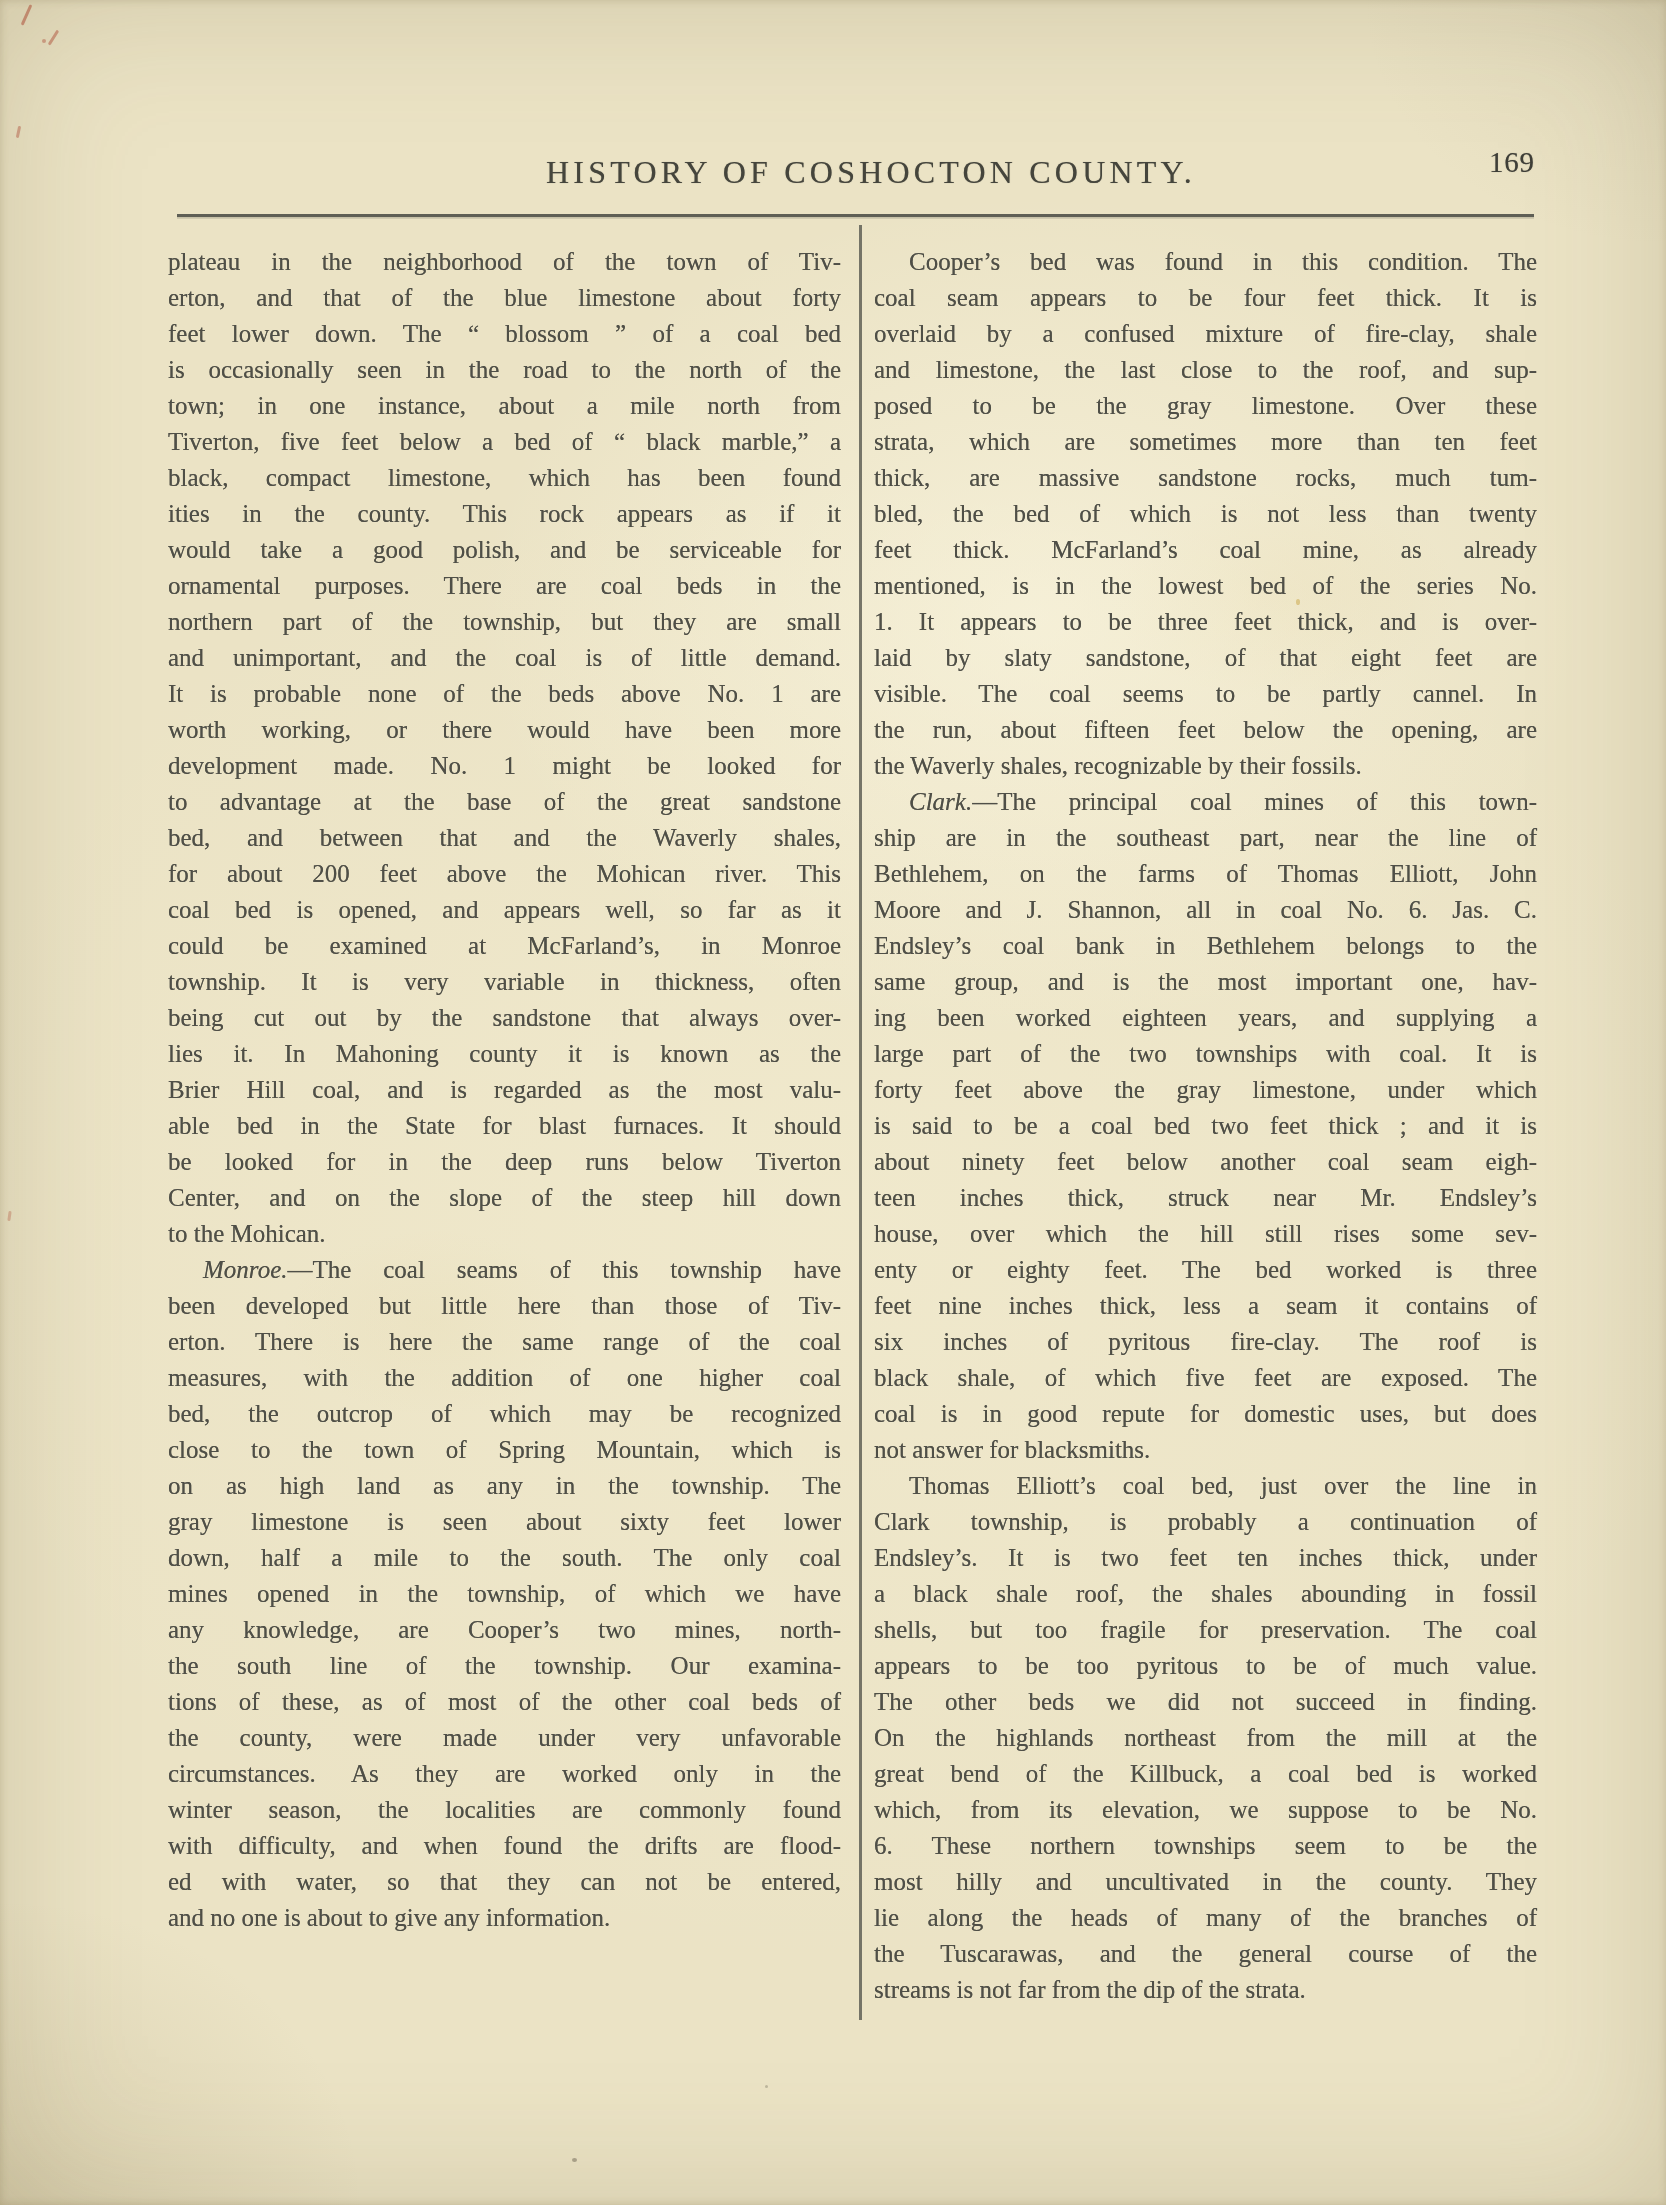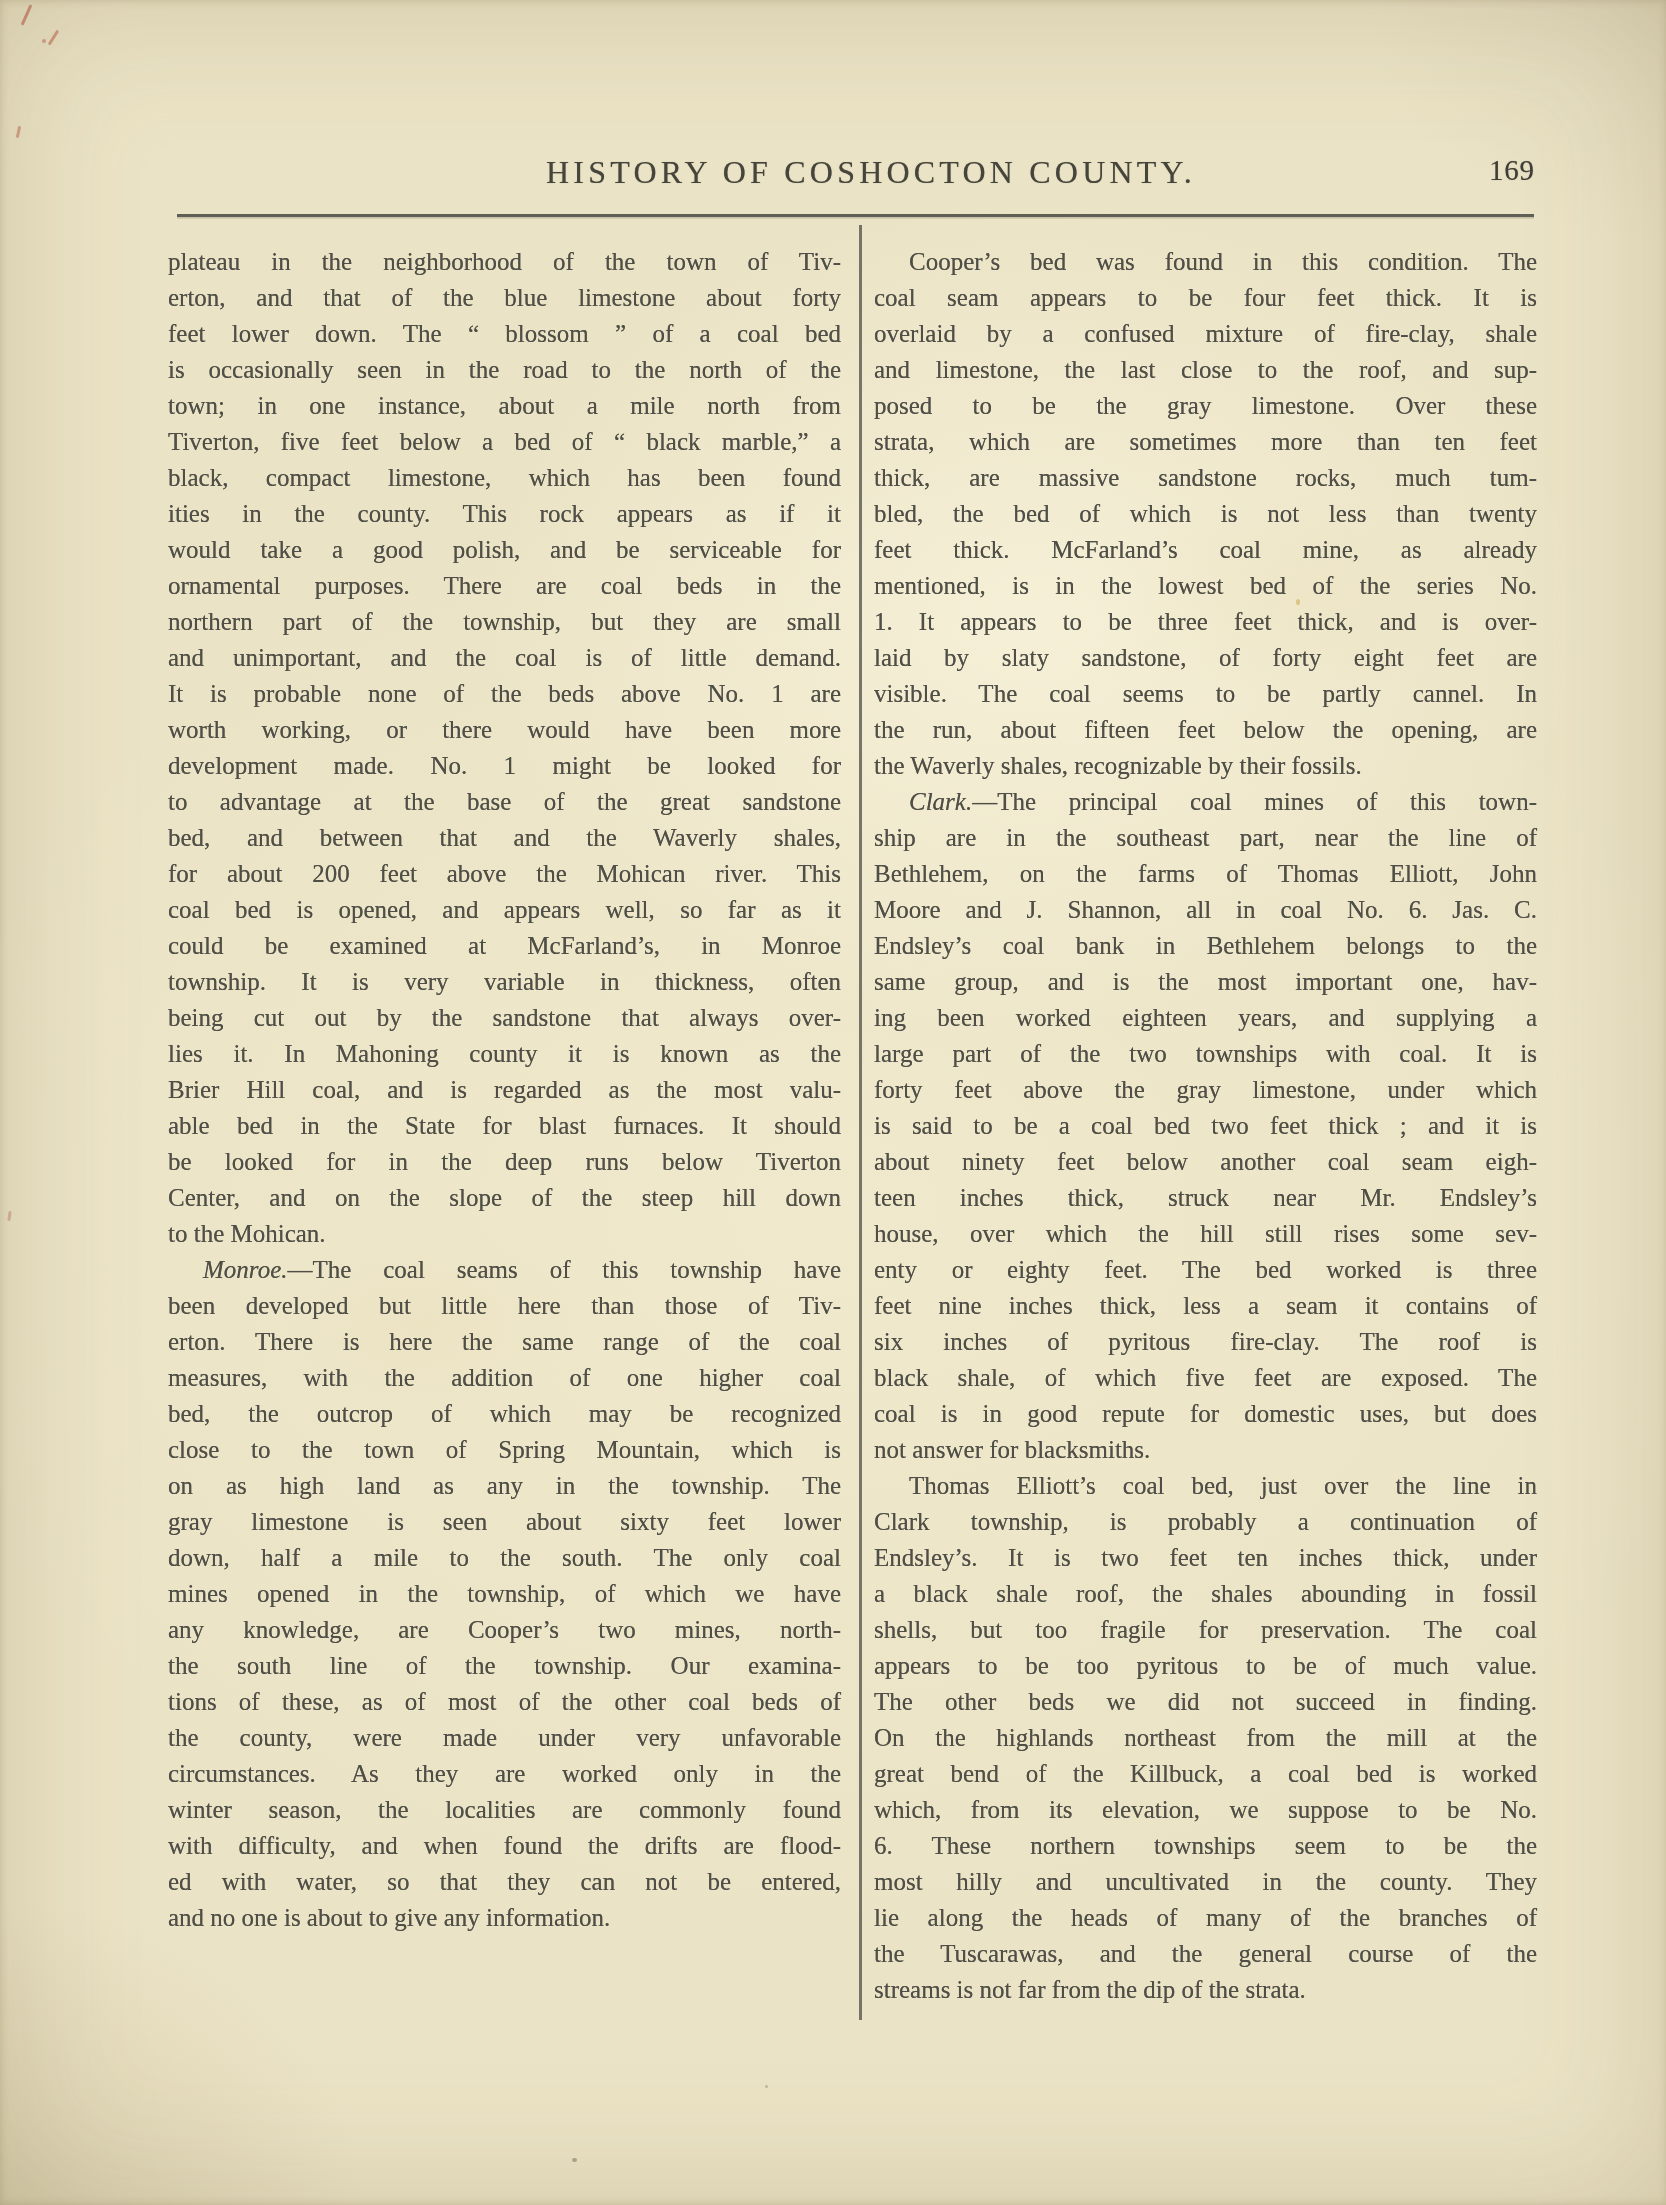--- a/index.html
+++ b/index.html
@@ -20,21 +20,21 @@
     box-shadow: inset 0 0 142px rgba(110,95,55,.22), inset 0 0 8.4px rgba(110,95,55,.25);
   }
 
   .header-title {
     position:absolute; left:184px; top:154px; width:1374px;
     text-align:center; font-size:32px; letter-spacing:4.2px;
     color:#45453c; text-shadow:0 0 0.8px rgba(69,69,60,.55);
     white-space:nowrap;
   }
   .page-number {
-    position:absolute; left:1489px; top:154px;
+    position:absolute; left:1489px; top:146px;
     font-size:29px; letter-spacing:0.8px; color:#3e3e37;
     text-shadow:0 0 0.8px rgba(62,62,55,.5);
   }
   .rule {
     position:absolute; left:177px; top:214px; width:1357px; height:2.5px;
     background:#5f5f55; box-shadow:0 1.7px 0 rgba(95,95,85,.25);
   }
   .divider {
     position:absolute; left:859px; top:225px; width:2.5px; height:1795px;
     background:#606056; opacity:.85;
@@ -142,21 +142,21 @@
       <div class="line">coal seam appears to be four feet thick. It is</div>
       <div class="line">overlaid by a confused mixture of fire-clay, shale</div>
       <div class="line">and limestone, the last close to the roof, and sup-</div>
       <div class="line">posed to be the gray limestone. Over these</div>
       <div class="line">strata, which are sometimes more than ten feet</div>
       <div class="line">thick, are massive sandstone rocks, much tum-</div>
       <div class="line">bled, the bed of which is not less than twenty</div>
       <div class="line">feet thick. McFarland’s coal mine, as already</div>
       <div class="line">mentioned, is in the lowest bed of the series No.</div>
       <div class="line">1. It appears to be three feet thick, and is over-</div>
-      <div class="line">laid by slaty sandstone, of forty eight feet are</div>
+      <div class="line">laid by slaty sandstone, of that eight feet are</div>
       <div class="line">visible. The coal seems to be partly cannel. In</div>
       <div class="line">the run, about fifteen feet below the opening, are</div>
       <div class="line last">the Waverly shales, recognizable by their fossils.</div>
       <div class="line indent"><i>Clark.</i>—The principal coal mines of this town-</div>
       <div class="line">ship are in the southeast part, near the line of</div>
       <div class="line">Bethlehem, on the farms of Thomas Elliott, John</div>
       <div class="line">Moore and J. Shannon, all in coal No. 6. Jas. C.</div>
       <div class="line">Endsley’s coal bank in Bethlehem belongs to the</div>
       <div class="line">same group, and is the most important one, hav-</div>
       <div class="line">ing been worked eighteen years, and supplying a</div>

